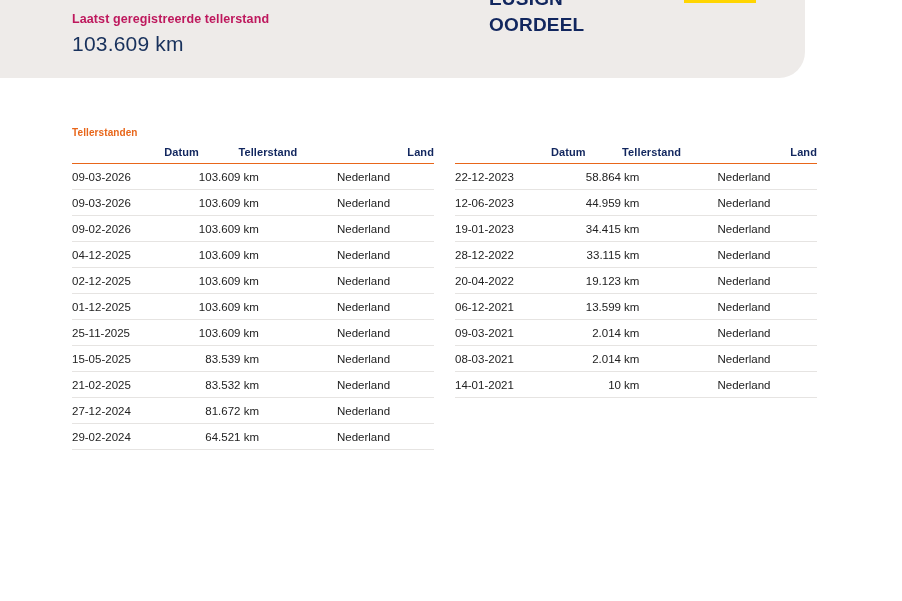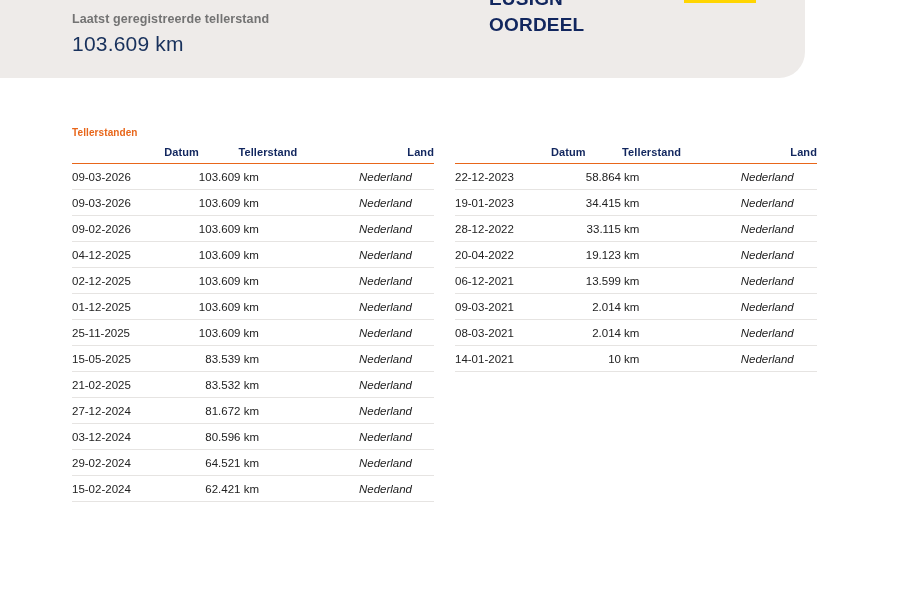--- a/index.html
+++ b/index.html
@@ -24,21 +24,21 @@
     height: 118px;
     background: #eeebe9;
     border-bottom-right-radius: 26px;
   }
   .top-panel-inner {
     position: absolute;
     left: 72px;
     top: 52px;
   }
   .odo-label {
-    color: #737373;
+    color: #be185d;
     font-size: 12.5px;
     font-weight: bold;
     letter-spacing: 0.1px;
     margin: 0;
   }
   .odo-value {
     color: #18315c;
     font-size: 21px;
     font-weight: normal;
     margin: 6px 0 0 0;
@@ -107,21 +107,21 @@
 
   table.readings td {
     padding: 6.5px 0 6.5px 0;
     border-bottom: 1px solid #e6e4e2;
     color: #222222;
     font-size: 11.5px;
     white-space: nowrap;
   }
   table.readings td.c-date { text-align: left; }
   table.readings td.c-read { text-align: right; padding-right: 78px; }
-  table.readings td.c-land { text-align: center; font-style: italic; }
+  table.readings td.c-land { text-align: left; }
 
   table.readings tr:last-child td { border-bottom: 1px solid #e6e4e2; }
 </style>
 </head>
 <body>
 
 <div class="top-panel">
   <div class="top-panel-inner">
     <p class="odo-label">Laatst geregistreerde tellerstand</p>
     <p class="odo-value">103.609 km</p>
@@ -190,32 +190,22 @@
         <td class="c-date">21-02-2025</td>
         <td class="c-read">83.532 km</td>
         <td class="c-land">Nederland</td>
       </tr>
       <tr>
         <td class="c-date">27-12-2024</td>
         <td class="c-read">81.672 km</td>
         <td class="c-land">Nederland</td>
       </tr>
       <tr>
-        <td class="c-date">03-12-2024</td>
-        <td class="c-read">80.596 km</td>
-        <td class="c-land">Nederland</td>
-      </tr>
-      <tr>
         <td class="c-date">29-02-2024</td>
         <td class="c-read">64.521 km</td>
-        <td class="c-land">Nederland</td>
-      </tr>
-      <tr>
-        <td class="c-date">15-02-2024</td>
-        <td class="c-read">62.421 km</td>
         <td class="c-land">Nederland</td>
       </tr>
     </tbody>
   </table>
 </div>
 
 <div class="table-wrap right">
   <table class="readings">
     <thead>
       <tr>
@@ -224,20 +214,25 @@
         <th class="c-land">Land</th>
       </tr>
     </thead>
     <tbody>
       <tr>
         <td class="c-date">22-12-2023</td>
         <td class="c-read">58.864 km</td>
         <td class="c-land">Nederland</td>
       </tr>
       <tr>
+        <td class="c-date">12-06-2023</td>
+        <td class="c-read">44.959 km</td>
+        <td class="c-land">Nederland</td>
+      </tr>
+      <tr>
         <td class="c-date">19-01-2023</td>
         <td class="c-read">34.415 km</td>
         <td class="c-land">Nederland</td>
       </tr>
       <tr>
         <td class="c-date">28-12-2022</td>
         <td class="c-read">33.115 km</td>
         <td class="c-land">Nederland</td>
       </tr>
       <tr>

